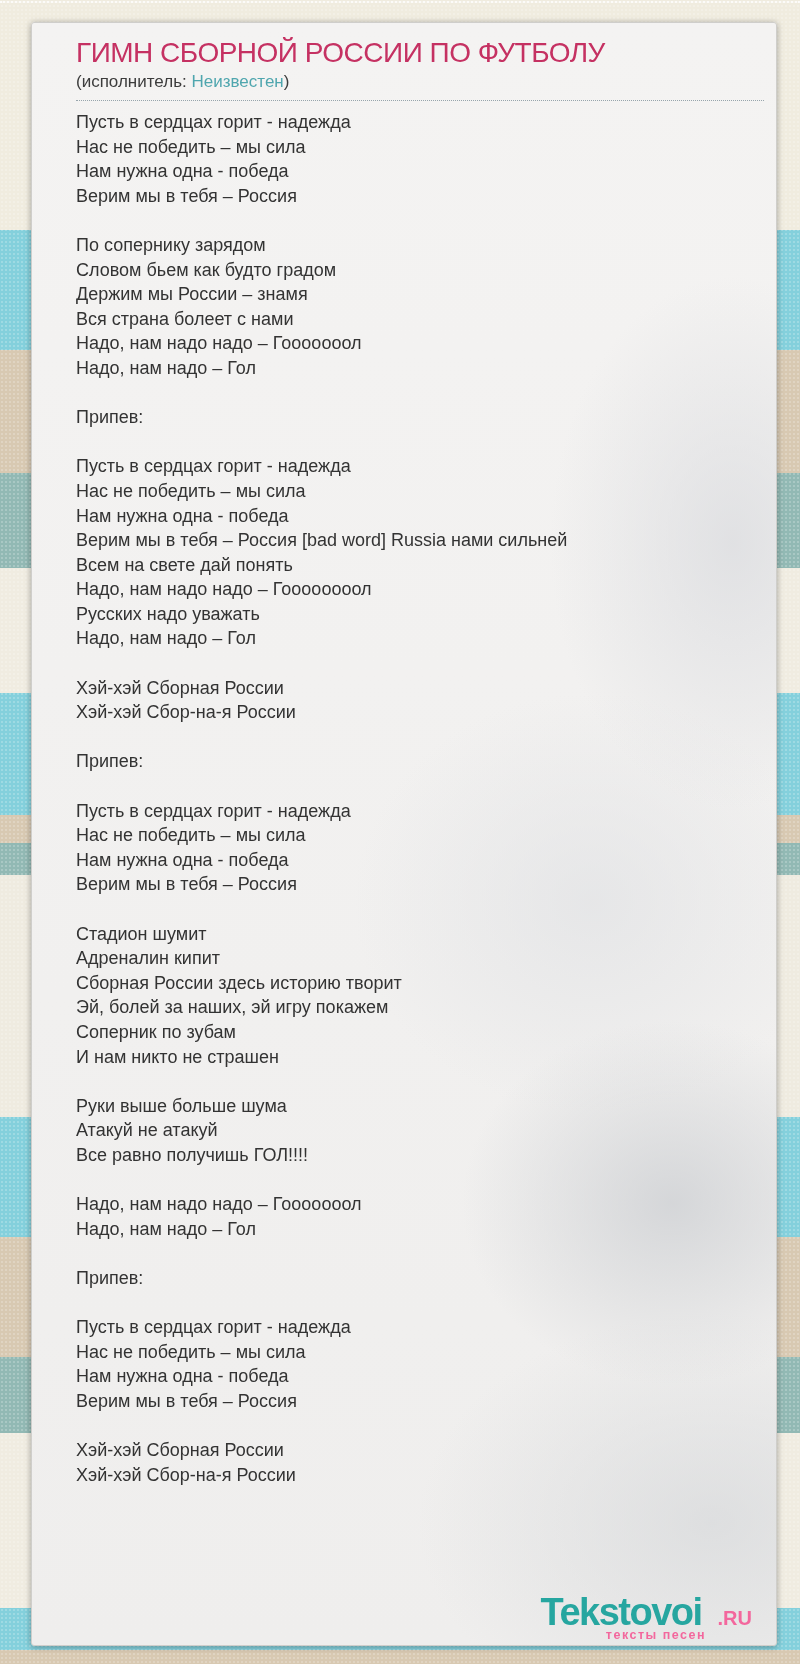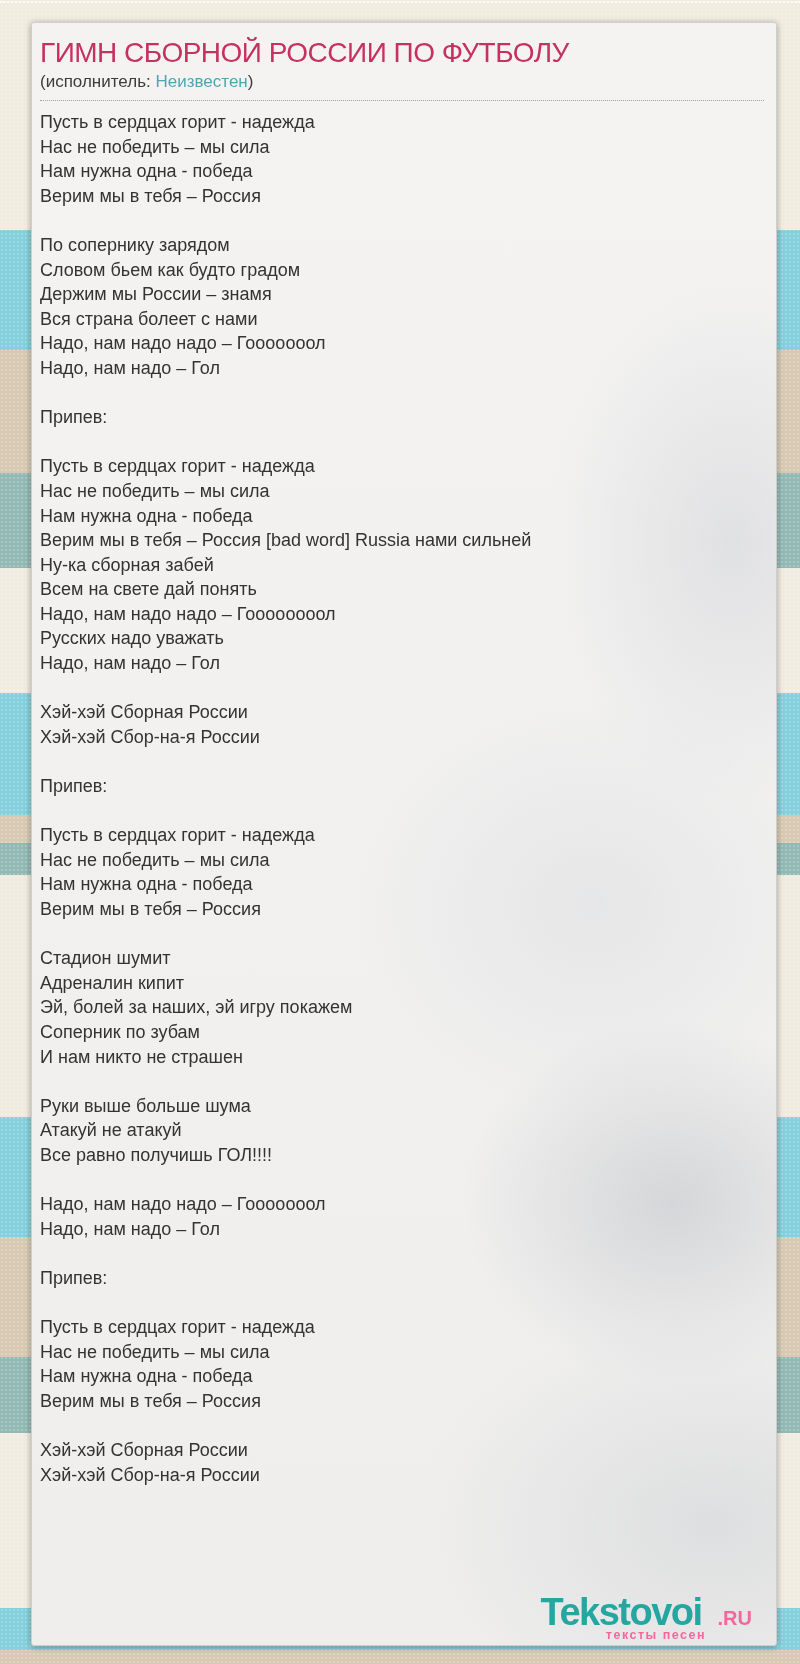--- a/index.html
+++ b/index.html
@@ -44,21 +44,21 @@
     position:absolute;left:31px;top:22px;width:744px;height:1622px;z-index:1;
     border:1px solid #cfcecb;border-radius:3px;
     box-shadow:0 1px 6px rgba(0,0,0,.35);
     background:
       radial-gradient(ellipse 300px 260px at 640px 1180px, rgba(208,210,213,.85), rgba(208,210,213,0) 70%),
       radial-gradient(ellipse 260px 380px at 700px 520px,  rgba(220,221,224,.8),  rgba(220,221,224,0) 70%),
       radial-gradient(ellipse 340px 300px at 560px 880px,  rgba(226,227,229,.75), rgba(226,227,229,0) 70%),
       radial-gradient(ellipse 420px 300px at 680px 1500px, rgba(214,216,218,.7),  rgba(214,216,218,0) 70%),
       linear-gradient(#f4f3f2,#efeeed);
   }
-  .card-inner{padding:14px 10px 0 8px;}
+  .card-inner{padding:14px 10px 0 8px;margin-left:36px;}
   
   .page-title{
     margin:0;color:#c53162;font-weight:400;
     font-size:28px;line-height:32px;letter-spacing:-.5px;
   }
   .performer-row{
     font-size:17px;color:#3c3c3c;margin-top:3px;padding-bottom:8px;
     border-bottom:1px dotted #97a5ac;margin-right:2px;
   }
   .performer-link{color:#4fa6ae;text-decoration:none;cursor:pointer;}
@@ -109,38 +109,38 @@
         <div class="lyric-line">Вся страна болеет с нами</div>
         <div class="lyric-line">Надо, нам надо надо – Гооооооол</div>
         <div class="lyric-line">Надо, нам надо – Гол</div>
         <div class="lyric-line">&nbsp;</div>
         <div class="lyric-line">Припев:</div>
         <div class="lyric-line">&nbsp;</div>
         <div class="lyric-line">Пусть в сердцах горит - надежда</div>
         <div class="lyric-line">Нас не победить – мы сила</div>
         <div class="lyric-line">Нам нужна одна - победа</div>
         <div class="lyric-line">Верим мы в тебя – Россия [bad word] Russia нами сильней</div>
-        <div class="lyric-line">Ну-ка сборная забей</div>
         <div class="lyric-line">Всем на свете дай понять</div>
         <div class="lyric-line">Надо, нам надо надо – Гоооооооол</div>
         <div class="lyric-line">Русских надо уважать</div>
         <div class="lyric-line">Надо, нам надо – Гол</div>
         <div class="lyric-line">&nbsp;</div>
         <div class="lyric-line">Хэй-хэй Сборная России</div>
         <div class="lyric-line">Хэй-хэй Сбор-на-я России</div>
         <div class="lyric-line">&nbsp;</div>
         <div class="lyric-line">Припев:</div>
         <div class="lyric-line">&nbsp;</div>
         <div class="lyric-line">Пусть в сердцах горит - надежда</div>
         <div class="lyric-line">Нас не победить – мы сила</div>
         <div class="lyric-line">Нам нужна одна - победа</div>
         <div class="lyric-line">Верим мы в тебя – Россия</div>
         <div class="lyric-line">&nbsp;</div>
         <div class="lyric-line">Стадион шумит</div>
         <div class="lyric-line">Адреналин кипит</div>
+        <div class="lyric-line">Сборная России здесь историю творит</div>
         <div class="lyric-line">Эй, болей за наших, эй игру покажем</div>
         <div class="lyric-line">Соперник по зубам</div>
         <div class="lyric-line">И нам никто не страшен</div>
         <div class="lyric-line">&nbsp;</div>
         <div class="lyric-line">Руки выше больше шума</div>
         <div class="lyric-line">Атакуй не атакуй</div>
         <div class="lyric-line">Все равно получишь ГОЛ!!!!</div>
         <div class="lyric-line">&nbsp;</div>
         <div class="lyric-line">Надо, нам надо надо – Гооооооол</div>
         <div class="lyric-line">Надо, нам надо – Гол</div>

